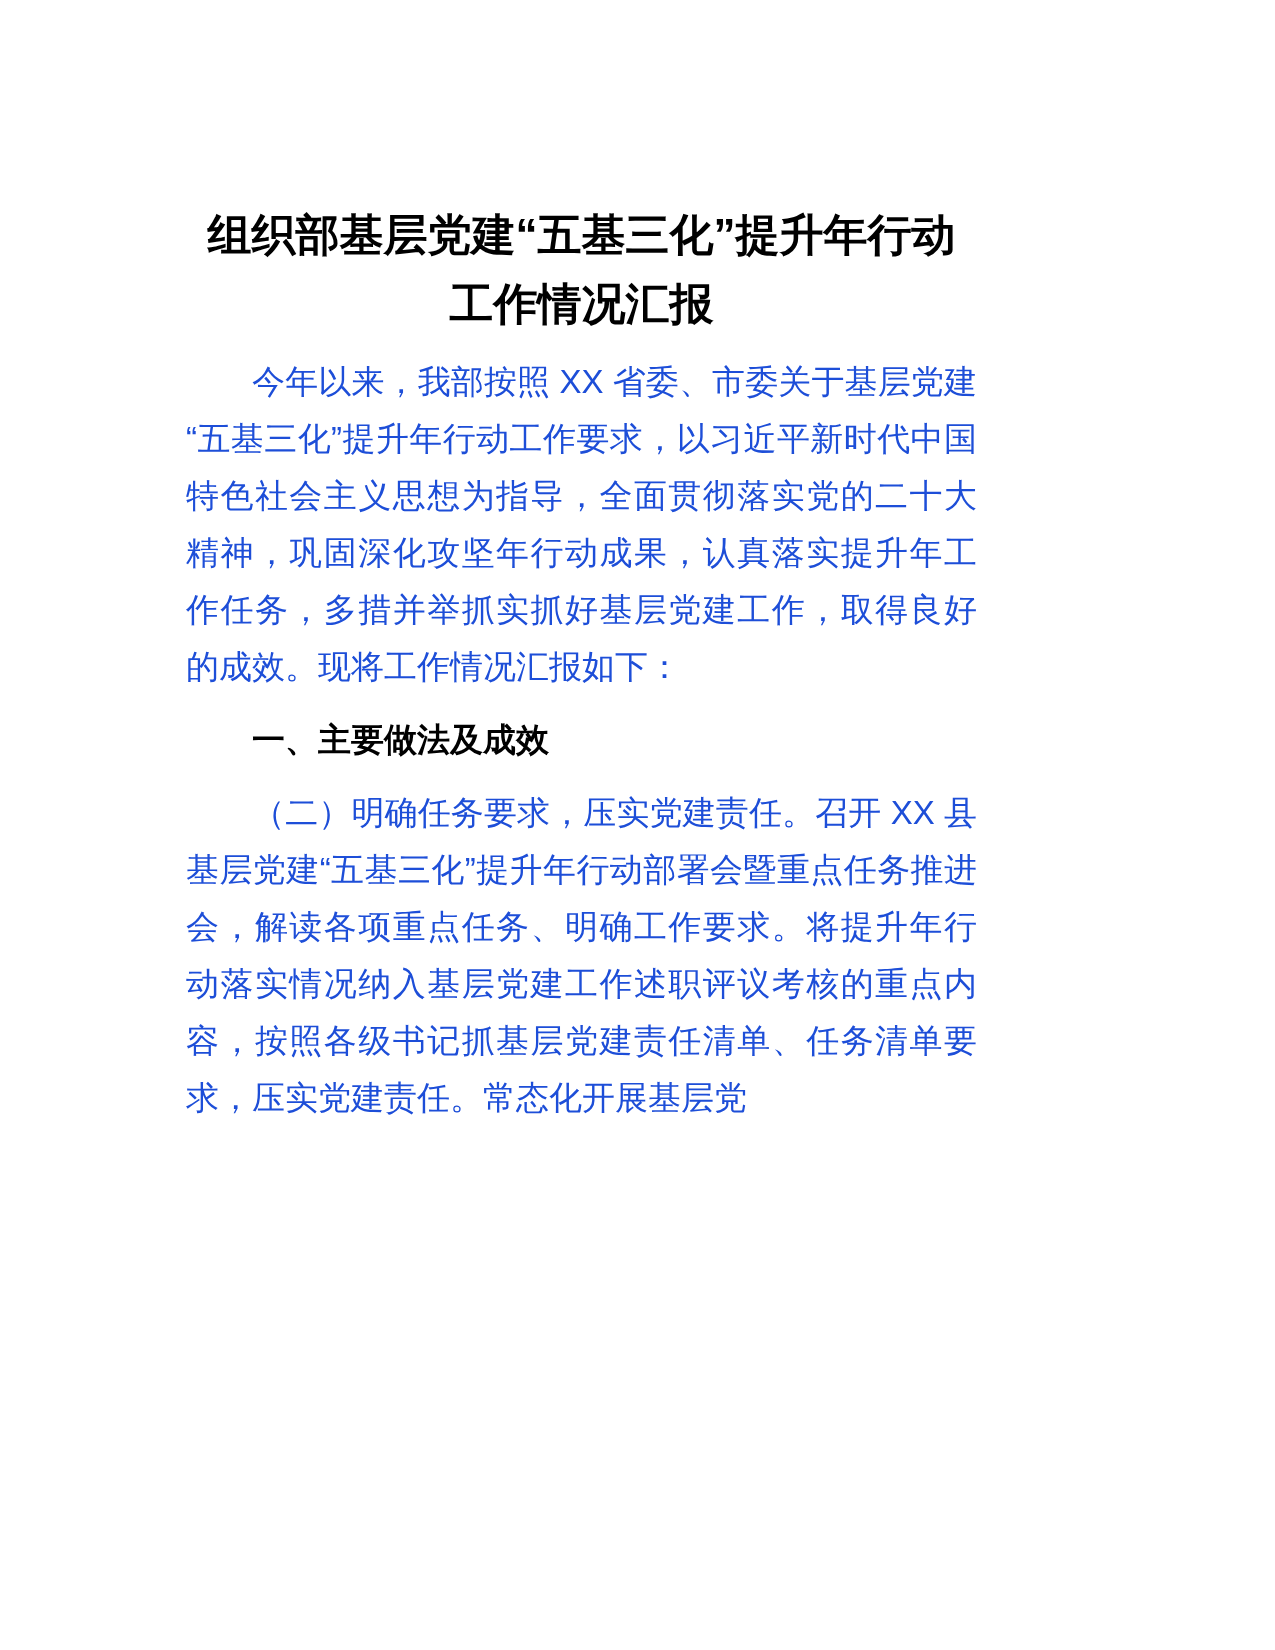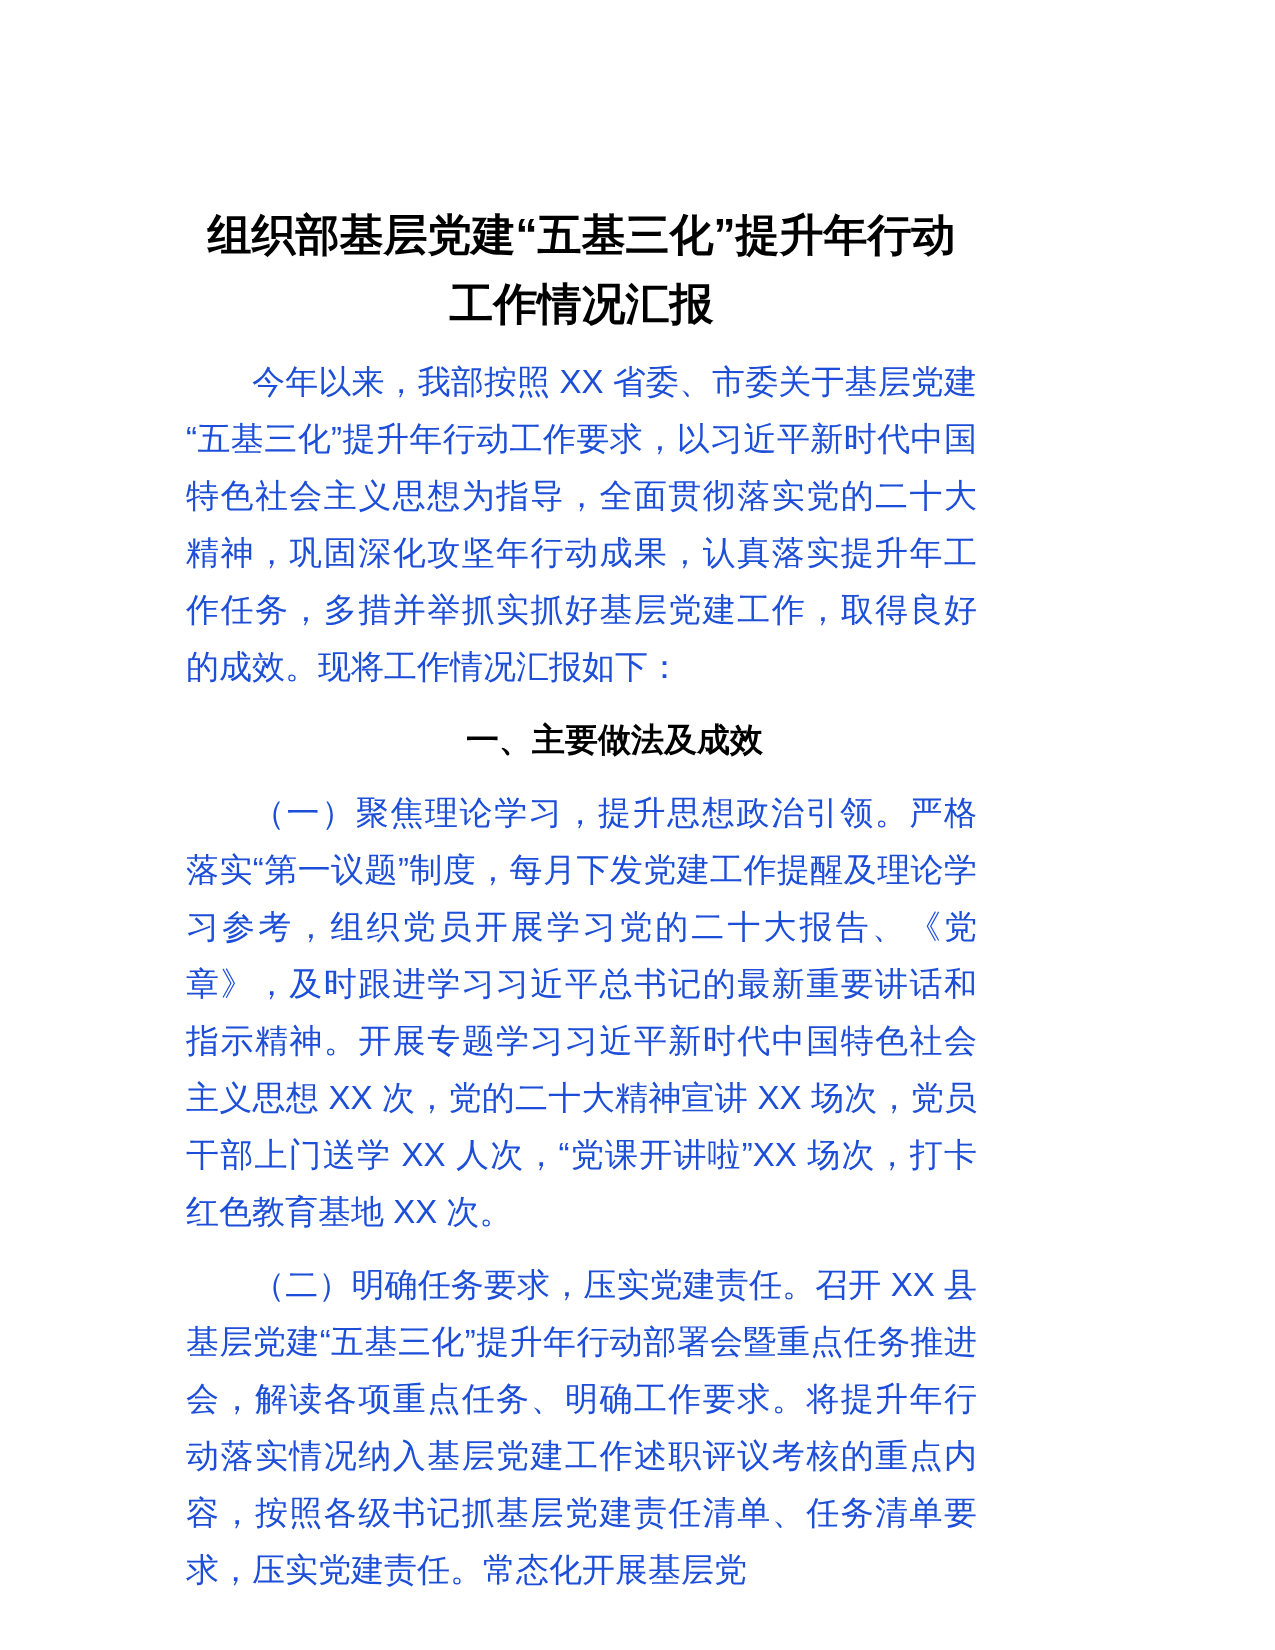--- a/index.html
+++ b/index.html
@@ -38,29 +38,27 @@
     margin: 0 0 16px 0;
     color: #1d4ed8;
   }
   .section-heading {
     font-size: 33px;
     line-height: 57px;
     font-weight: bold;
     text-indent: 2em;
     margin: 0 0 16px 0;
     color: #000000;
-    text-align: center;
   }
 </style>
 </head>
 <body>
 
 <div class="page">
   <h1 class="doc-title">组织部基层党建“五基三化”提升年行动工作情况汇报</h1>
 
   <p class="para">今年以来，我部按照 XX 省委、市委关于基层党建“五基三化”提升年行动工作要求，以习近平新时代中国特色社会主义思想为指导，全面贯彻落实党的二十大精神，巩固深化攻坚年行动成果，认真落实提升年工作任务，多措并举抓实抓好基层党建工作，取得良好的成效。现将工作情况汇报如下：</p>
 
   <h2 class="section-heading">一、主要做法及成效</h2>
 
-  <p class="para">（一）聚焦理论学习，提升思想政治引领。严格落实“第一议题”制度，每月下发党建工作提醒及理论学习参考，组织党员开展学习党的二十大报告、《党章》，及时跟进学习习近平总书记的最新重要讲话和指示精神。开展专题学习习近平新时代中国特色社会主义思想 XX 次，党的二十大精神宣讲 XX 场次，党员干部上门送学 XX 人次，“党课开讲啦”XX 场次，打卡红色教育基地 XX 次。</p>
 
   <p class="para">（二）明确任务要求，压实党建责任。召开 XX 县基层党建“五基三化”提升年行动部署会暨重点任务推进会，解读各项重点任务、明确工作要求。将提升年行动落实情况纳入基层党建工作述职评议考核的重点内容，按照各级书记抓基层党建责任清单、任务清单要求，压实党建责任。常态化开展基层党</p>
 </div>
 
 </body></html>

